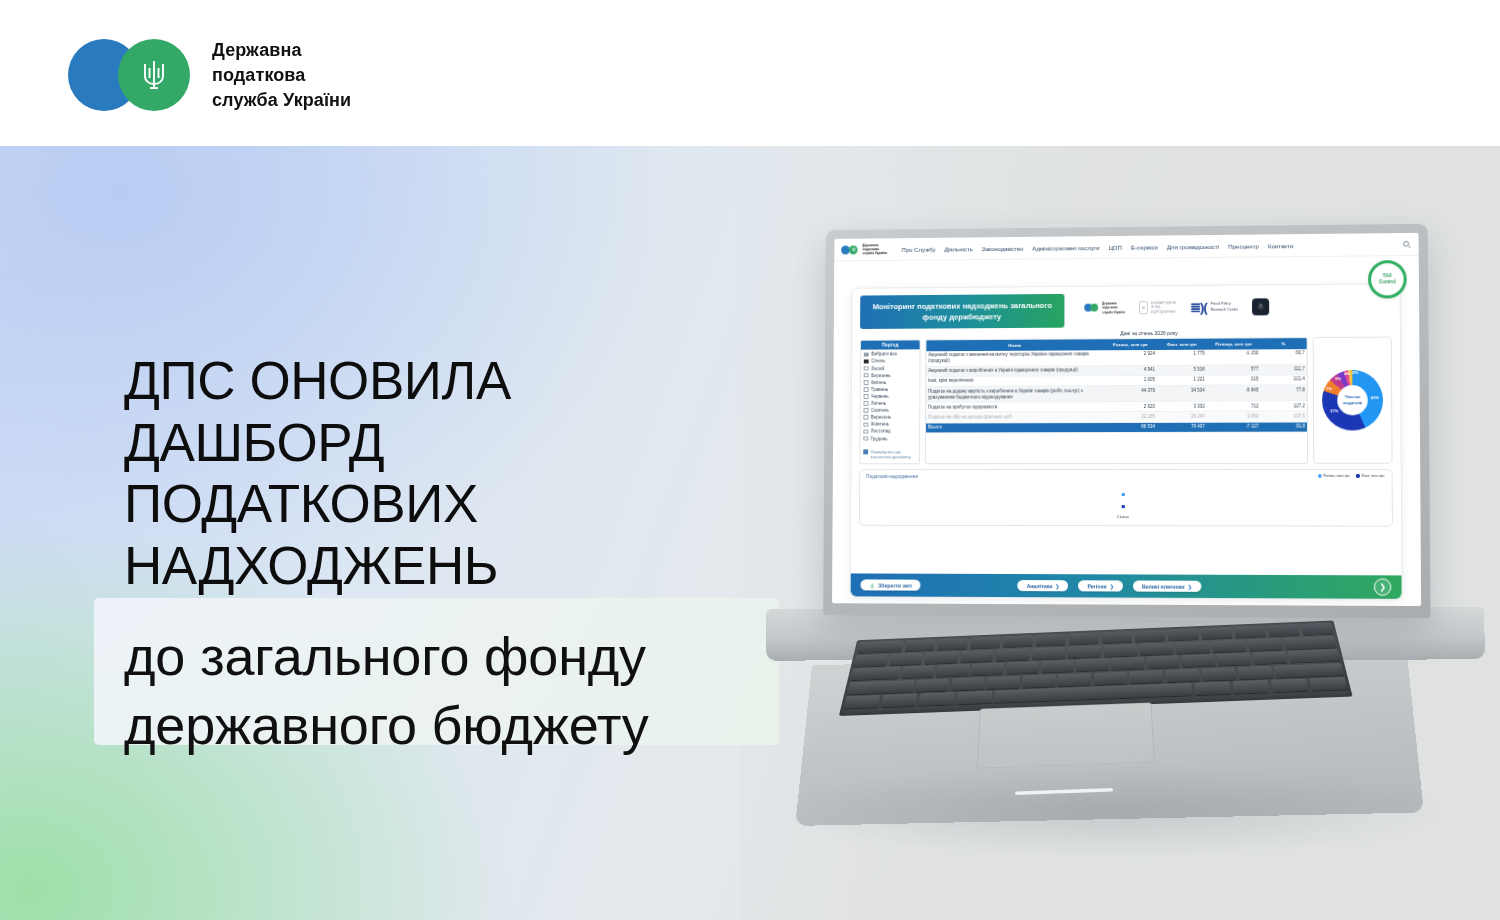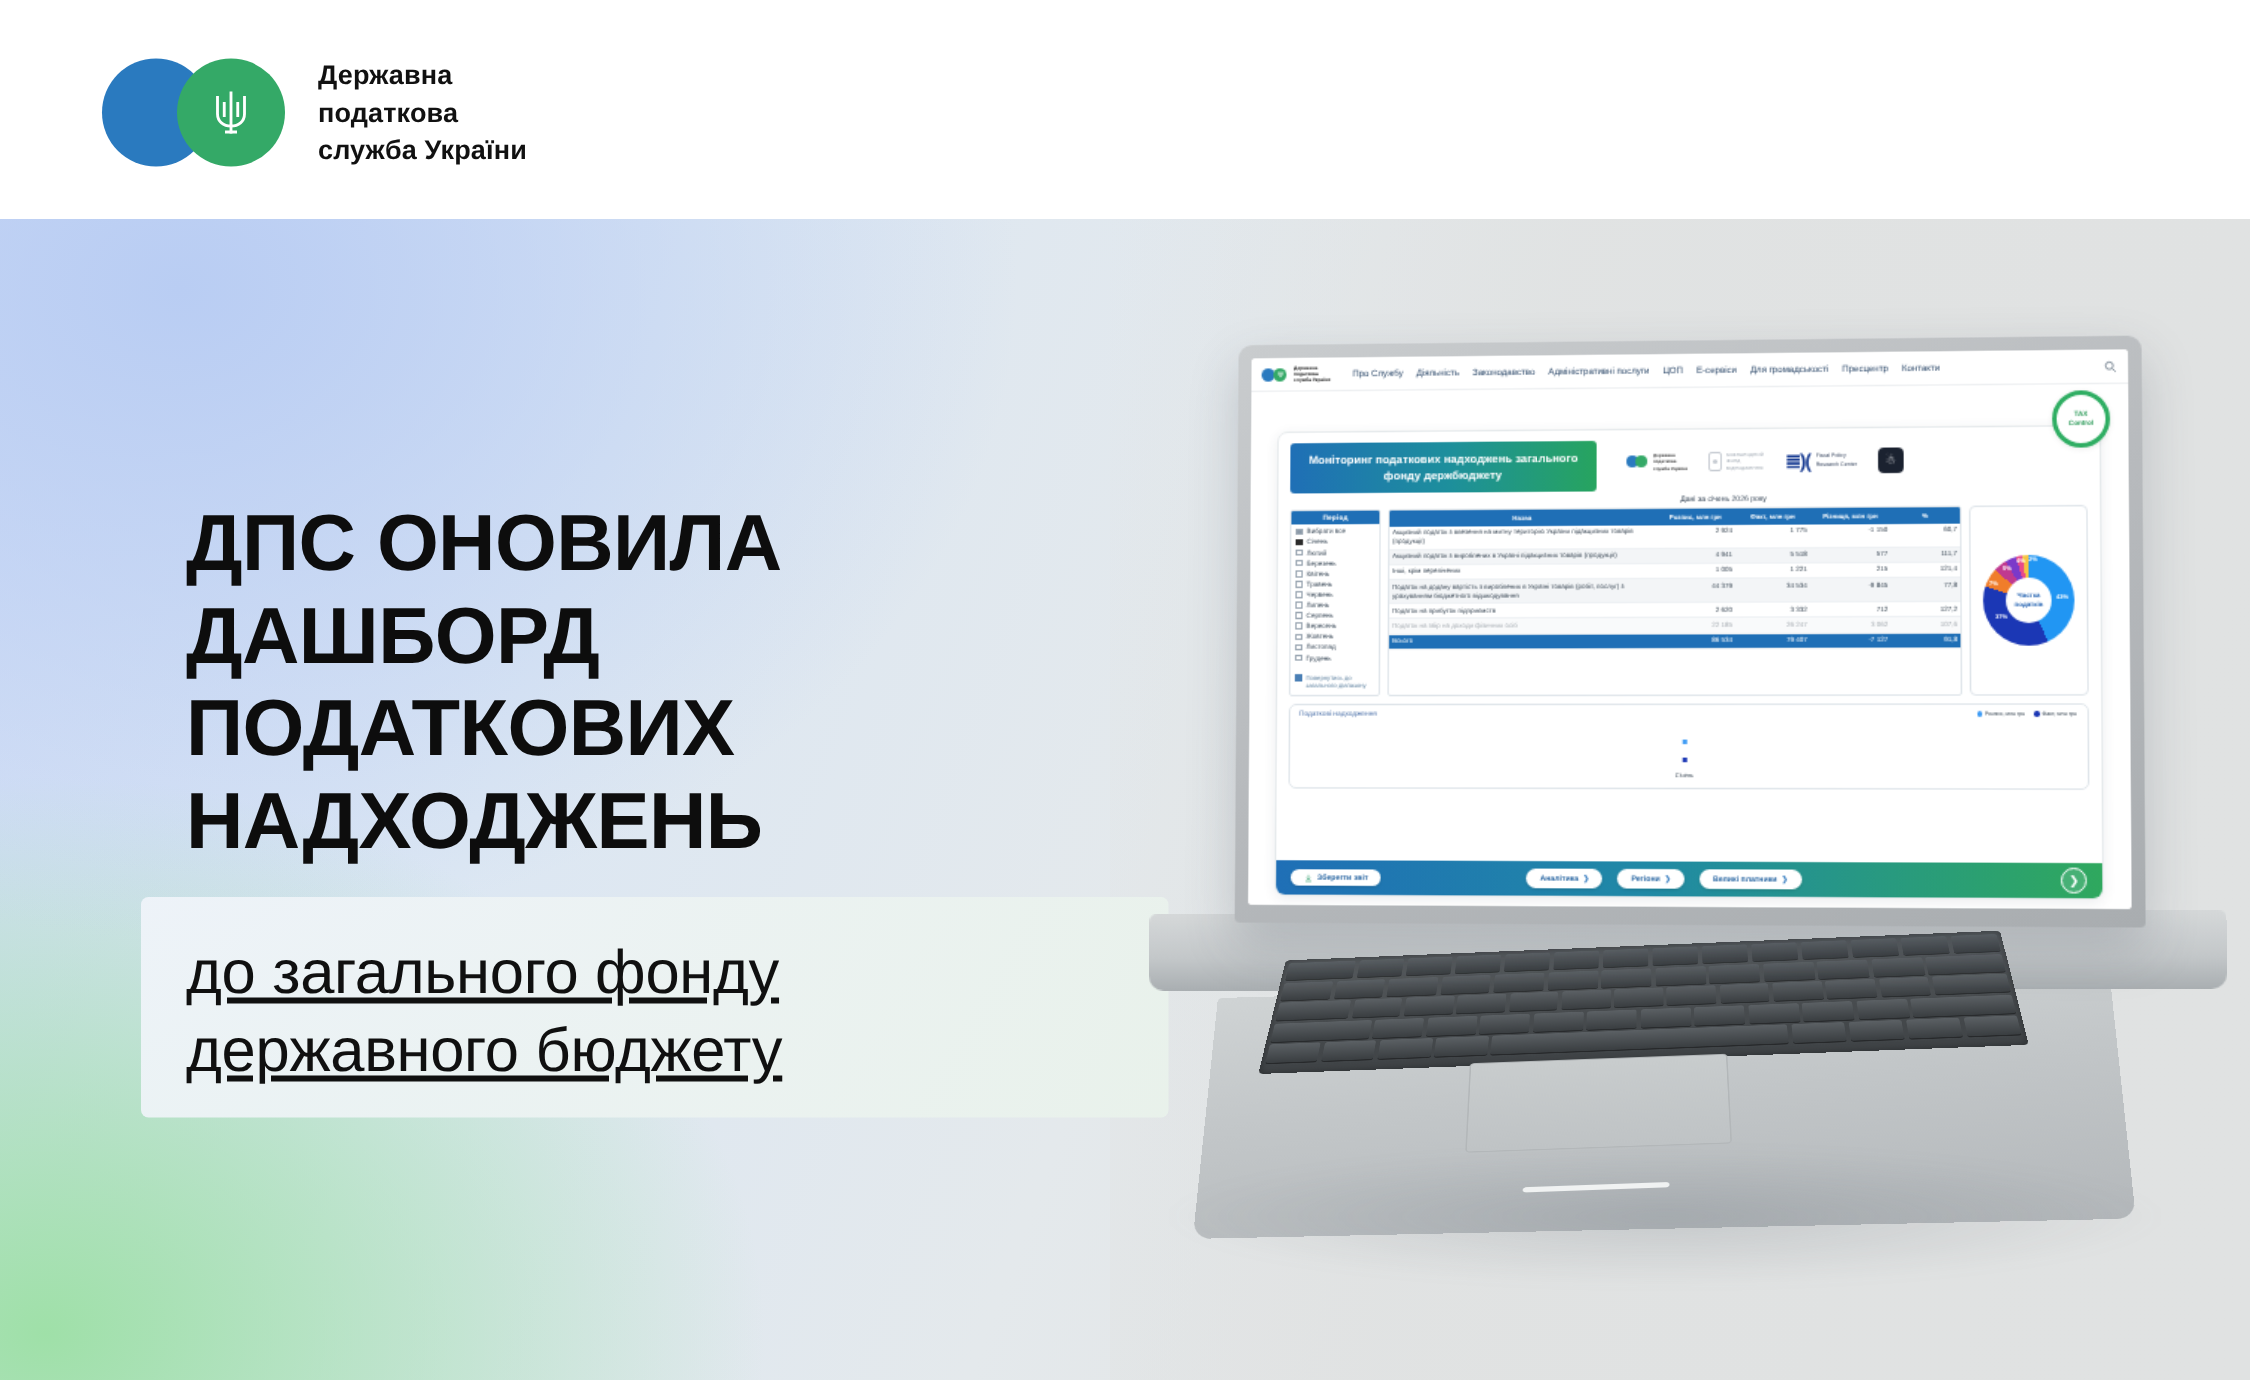--- a/index.html
+++ b/index.html
@@ -47,36 +47,36 @@
       radial-gradient(ellipse 800px 620px at 2% 96%, #9fe0a8 0%, rgba(159,224,168,0) 60%),
       linear-gradient(110deg, #cfdcf6 0%, #dce7f3 26%, #e4e9ec 52%, #e3e4e4 72%, #dedfdf 100%);
   }
   .bg-gray-right {
     position: absolute; right: 0; top: 0; width: 760px; height: 774px;
     background: linear-gradient(100deg, rgba(226,228,228,0) 0%, rgba(224,226,226,0.85) 35%, #e0e2e2 100%);
   }
 
   
   .headline {
-    position: absolute; left: 124px; top: 186px;
-    font-size: 53px; font-weight: bold; line-height: 1.165;
+    position: absolute; left: 124px; top: 204px;
+    font-size: 53px; font-weight: normal; line-height: 1.165;
     color: #0d0d0d; letter-spacing: -0.4px; white-space: pre-line;
     z-index: 6;
   }
   .subhead-box {
     position: absolute; left: 94px; top: 452px;
     width: 685px; height: 147px;
     background: linear-gradient(120deg, rgba(240,244,250,0.93) 0%, rgba(236,243,241,0.93) 55%, rgba(233,242,235,0.93) 100%);
     border-radius: 5px;
     z-index: 6;
   }
   .subhead {
     position: absolute; left: 30px; top: 24px;
-    font-size: 41px; font-weight: 400; line-height: 1.28;
-    color: #101010; letter-spacing: -0.2px; white-space: pre-line; text-decoration: underline;
+    font-size: 54px; font-weight: 400; line-height: 1.28;
+    color: #101010; letter-spacing: -0.2px; white-space: pre-line;
   }
 
   
   .laptop { position: absolute; left: 760px; top: 80px; width: 720px; height: 700px; z-index: 8; }
 
   .lid {
     position: absolute; left: 60px; top: 0px; width: 606px; height: 390px;
     background: linear-gradient(160deg,#c9ccce 0%, #b7babd 50%, #a9adb0 100%);
     border-radius: 9px 9px 3px 3px;
     padding: 9px 9px 12px 9px;

